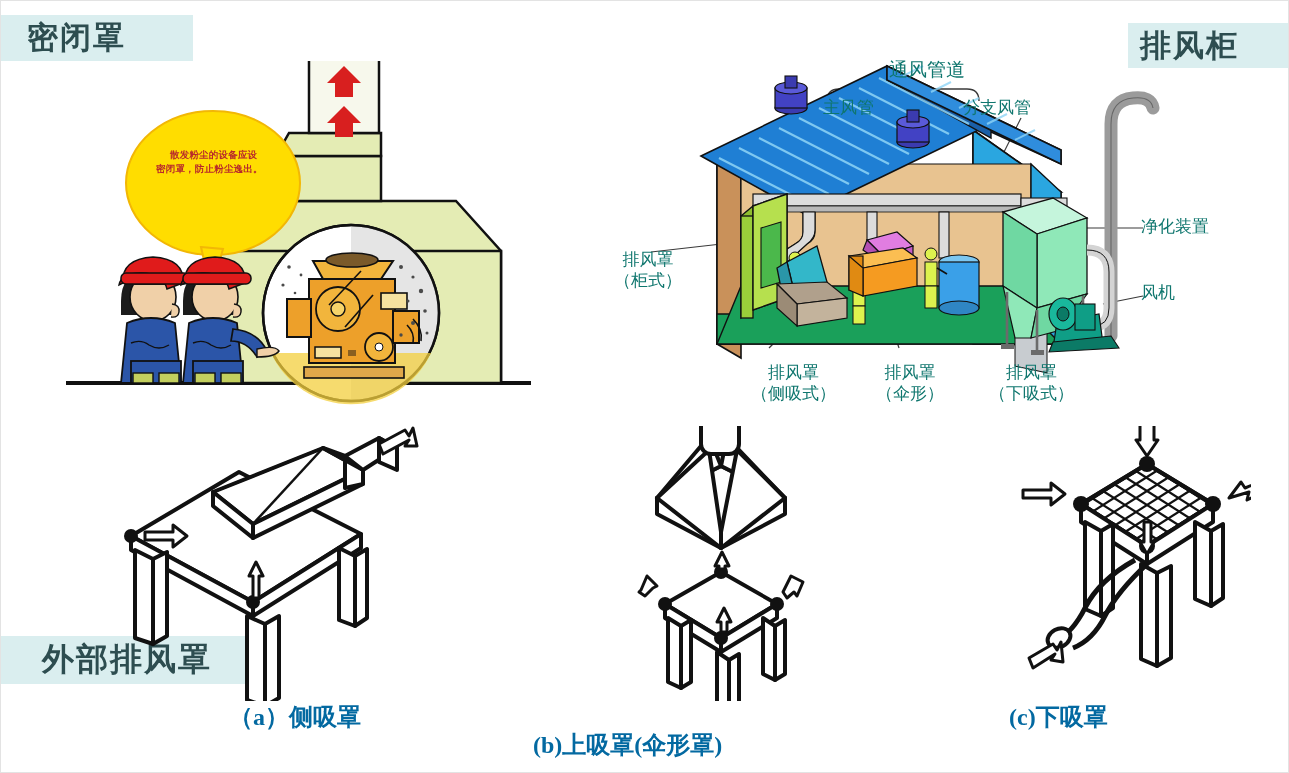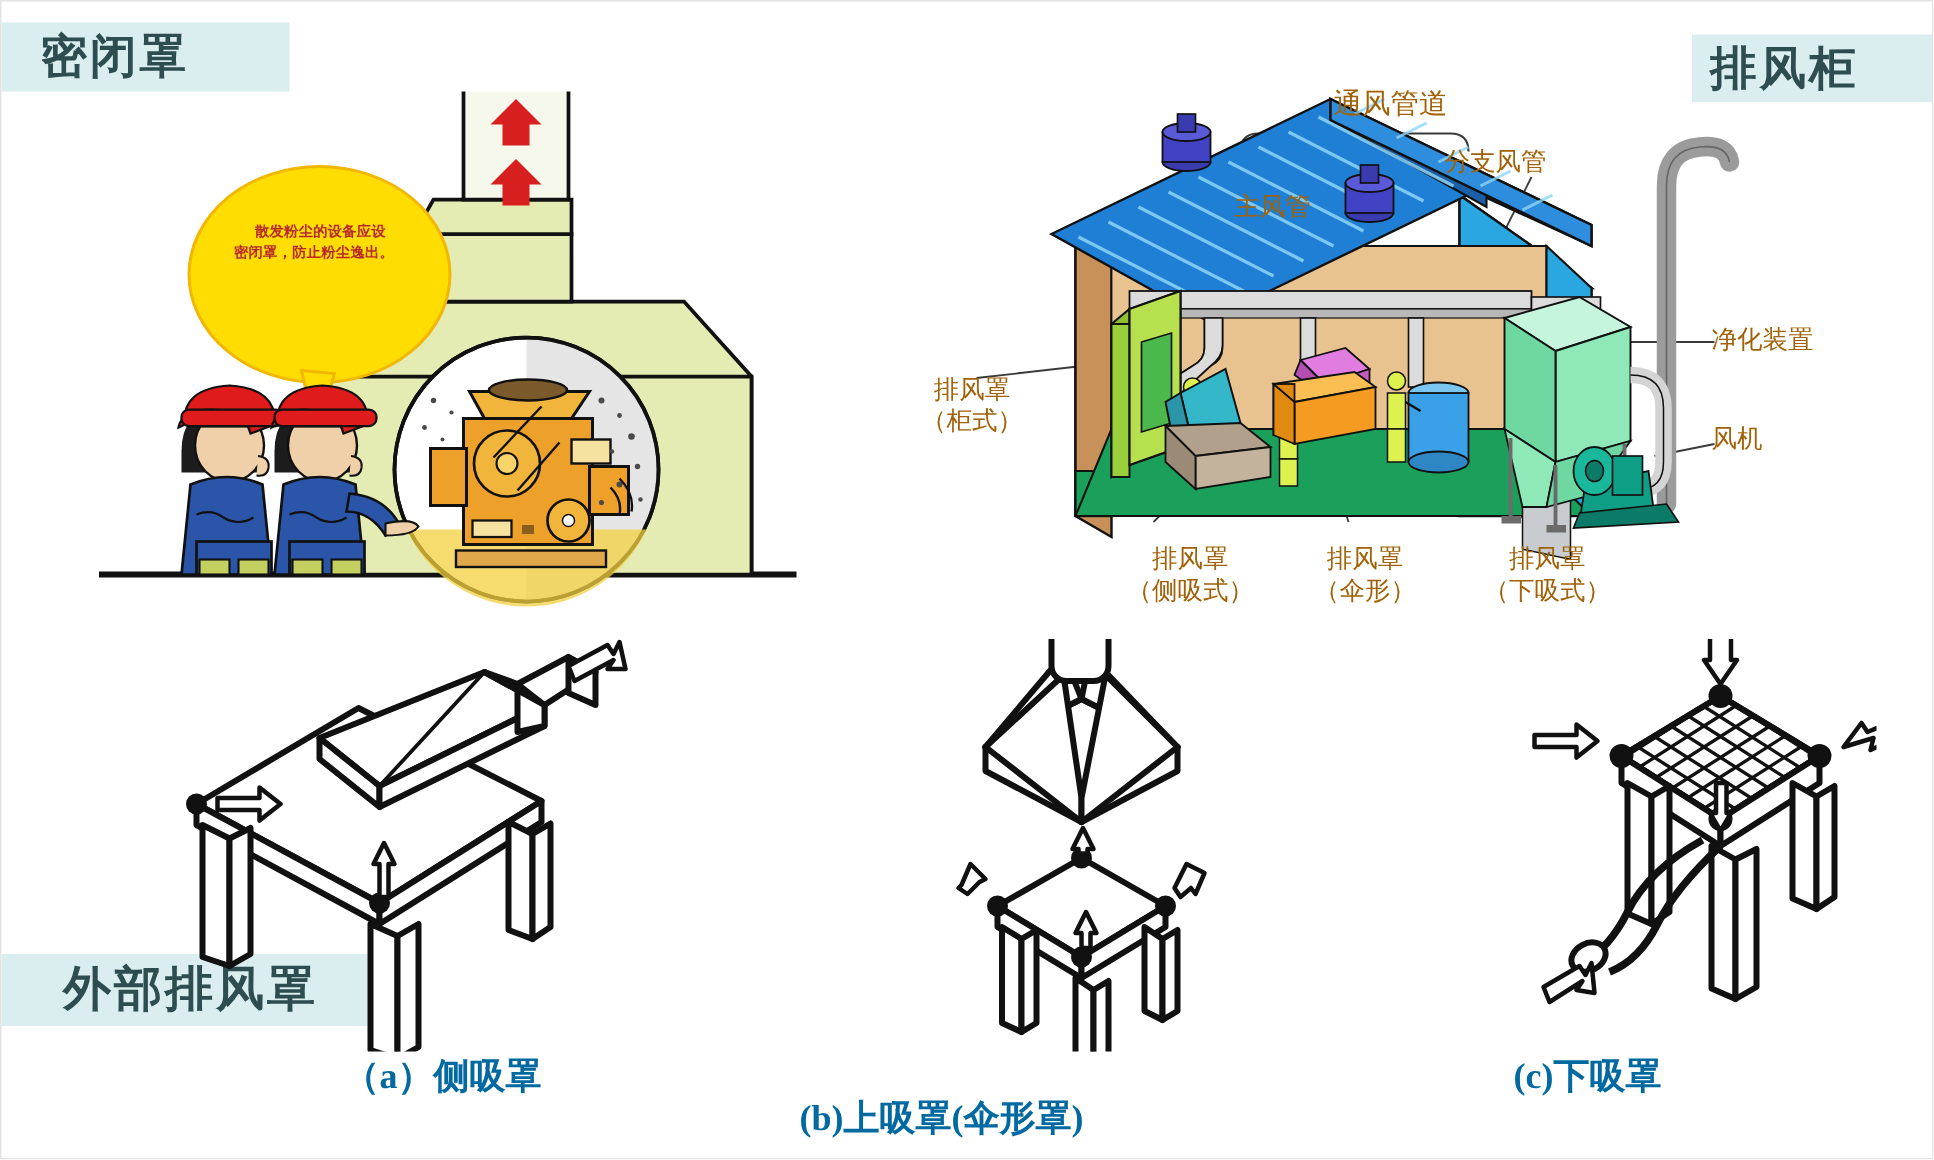--- a/index.html
+++ b/index.html
@@ -21,25 +21,25 @@
   #pane-hoods{left:60px;top:425px;width:1190px;height:275px;}
 
   
   .caption{position:absolute;font-size:24px;color:#0369a1;font-weight:600;
            white-space:nowrap;font-family:"Liberation Serif","DejaVu Serif",serif;}
   #cap-a{left:228px;top:700px;}
   #cap-b{left:532px;top:700px;margin-top:28px;}
   #cap-c{left:1008px;top:700px;text-align:center;}
 
   
-  .hlabel{position:absolute;color:#a16207;font-size:17px;line-height:21px;
+  .hlabel{position:absolute;color:#0f766e;font-size:17px;line-height:21px;
           white-space:nowrap;font-family:Liberation Sans, sans-serif;}
   .hlabel.center{text-align:center;margin-top:20px;}
   #lbl-duct{left:888px;top:58px;font-size:19px;}
-  #lbl-main-duct{left:822px;top:96px;margin-top:30px;}
+  #lbl-main-duct{left:822px;top:96px;}
   #lbl-branch-duct{left:962px;top:96px;}
   #lbl-cabinet{left:613px;top:228px;text-align:center;}
   #lbl-purifier{left:1140px;top:215px;}
   #lbl-fan{left:1140px;top:281px;}
   #lbl-side{left:750px;top:341px;text-align:center;}
   #lbl-umbrella{left:875px;top:341px;text-align:center;}
   #lbl-down{left:988px;top:341px;text-align:center;}
 
   
   #bubble-text{position:absolute;left:155px;top:147px;width:108px;

